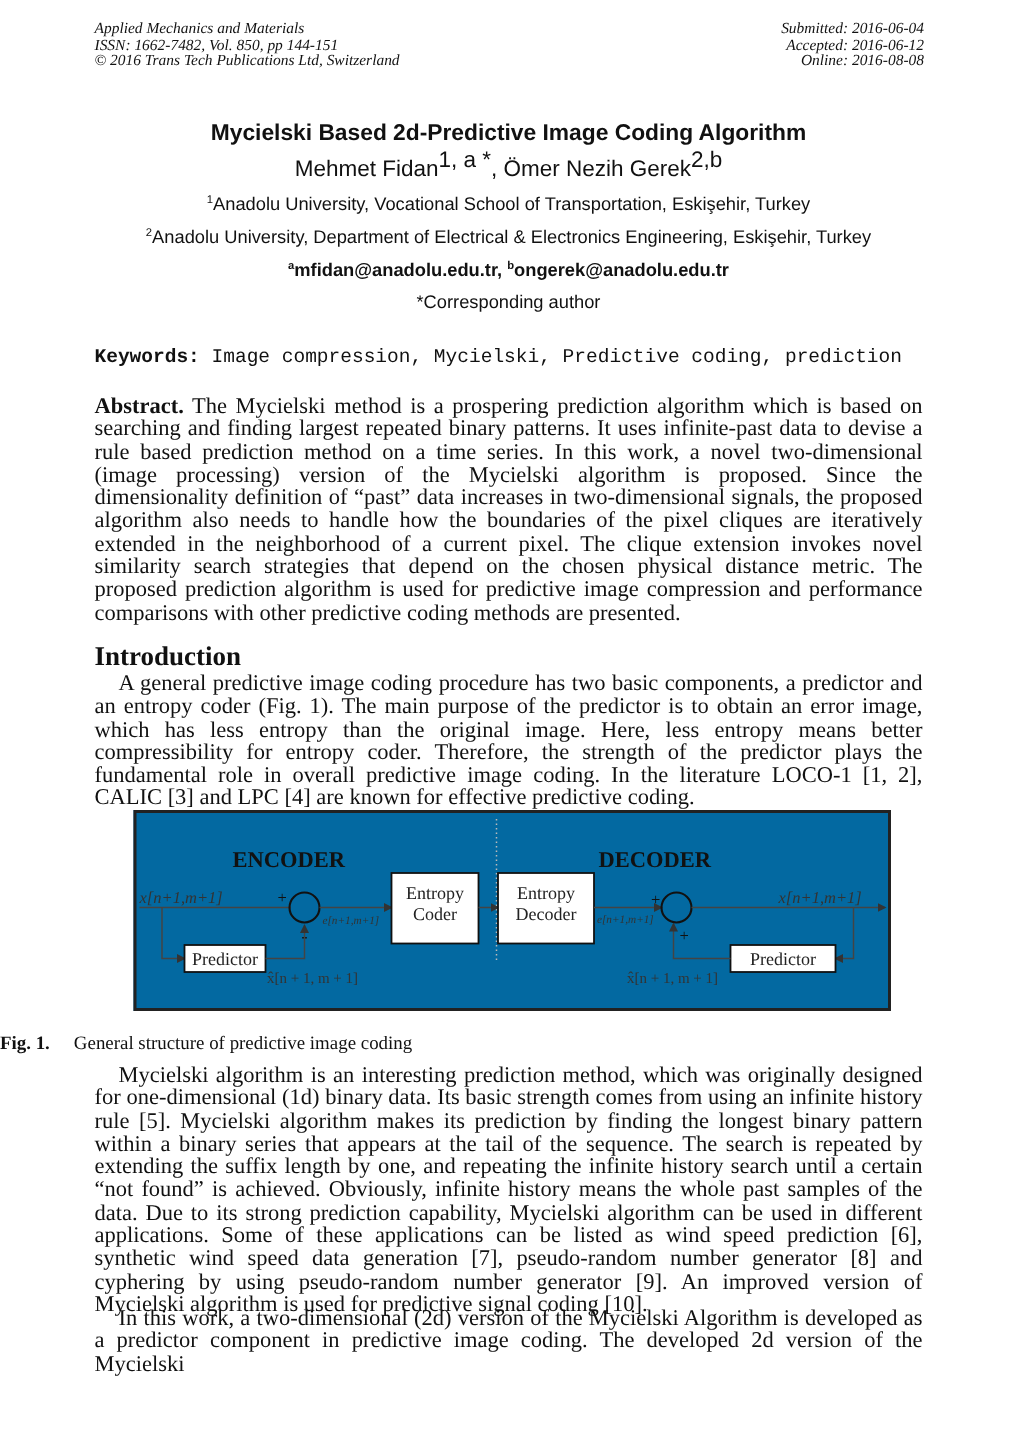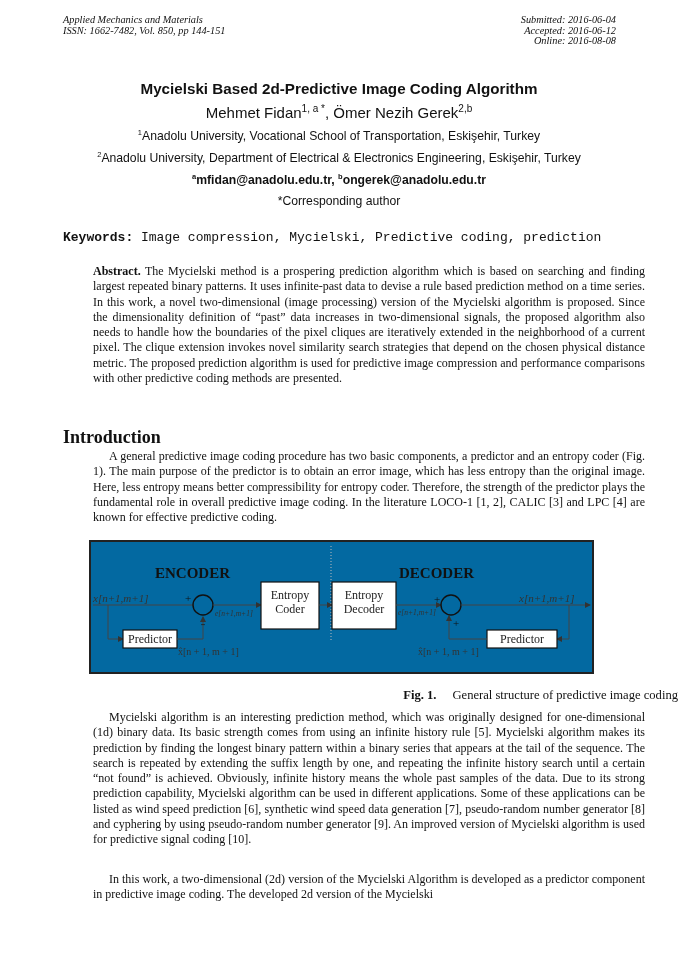--- a/index.html
+++ b/index.html
@@ -20,60 +20,60 @@
       font-size: 10.3px; line-height: 10.6px;
     }
     .title {
       left: 0; width: 678px; top: 80px; text-align: center;
       font-family: "Liberation Sans", sans-serif; font-weight: bold; font-size: 15.2px;
     }
     .authors {
       left: 0; width: 678px; top: 104px; text-align: center;
       font-family: "Liberation Sans", sans-serif; font-size: 15px;
     }
-    .authors sup { font-size: 10px; vertical-align: 6px; line-height: 0; }
+    .authors sup { font-size: 15px; vertical-align: 6px; line-height: 0; }
     .aff {
       left: 0; width: 678px; text-align: center;
       font-family: "Liberation Sans", sans-serif; font-size: 12.2px;
     }
     .aff sup { font-size: 7.5px; vertical-align: 5px; line-height: 0; }
     .keywords {
       left: 63px; top: 230px; width: 560px;
       font-family: Liberation Mono, monospace; font-size: 13px;
     }
     .keywords b { font-weight: bold; }
     .para {
       left: 63px; width: 552px;
-      font-family: "Liberation Serif", serif; font-size: 12px; line-height: 15.3px;
+      font-family: "Liberation Serif", serif; font-size: 15px; line-height: 15.3px;
       text-align: justify;
-      margin-left: 30px;
     }
     .para .indent { display: inline-block; width: 16px; }
     .para b { font-weight: bold; }
     .section-head {
       left: 63px; font-weight: bold; font-size: 18px;
       font-family: "Liberation Serif", serif;
     }
     .figure {
       left: 89px; top: 540px; width: 505px; height: 134px;
       border: 2px solid #222; box-sizing: border-box; background: #0369a1;
     }
     .fig-caption {
-      left: 0; width: 678px; top: 688px; text-align: right;
+      left: 0; width: 678px; top: 688px; text-align: left;
       font-family: "Liberation Serif", serif; font-size: 12.6px;
     }
     .fig-caption b { margin-right: 16px; }
     svg text { font-family: "Liberation Serif", serif; }
   </style>
 </head>
 <body>
 
 <div class="abs hdr-left">
   <div>Applied Mechanics and Materials</div>
   <div>ISSN: 1662-7482, Vol. 850, pp 144-151</div>
+  <div>© 2016 Trans Tech Publications Ltd, Switzerland</div>
 </div>
 <div class="abs hdr-right">
   <div>Submitted: 2016-06-04</div>
   <div>Accepted: 2016-06-12</div>
   <div>Online: 2016-08-08</div>
 </div>
 
 <div class="abs title">Mycielski Based 2d-Predictive Image Coding Algorithm</div>
 <div class="abs authors">
   <span>Mehmet Fidan</span><sup>1, a *</sup><span>, </span><span>Ömer Nezih Gerek</span><sup>2,b</sup>

